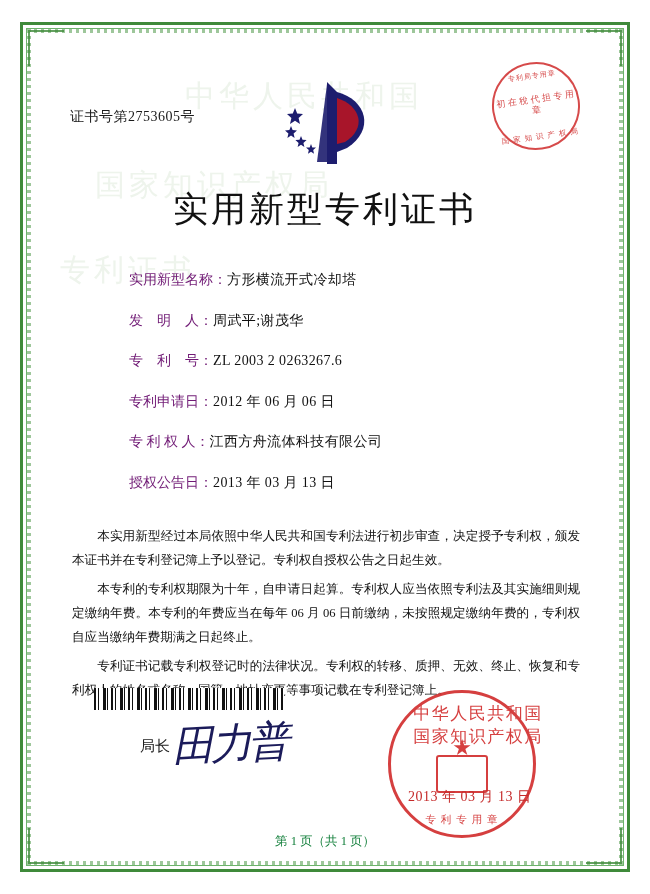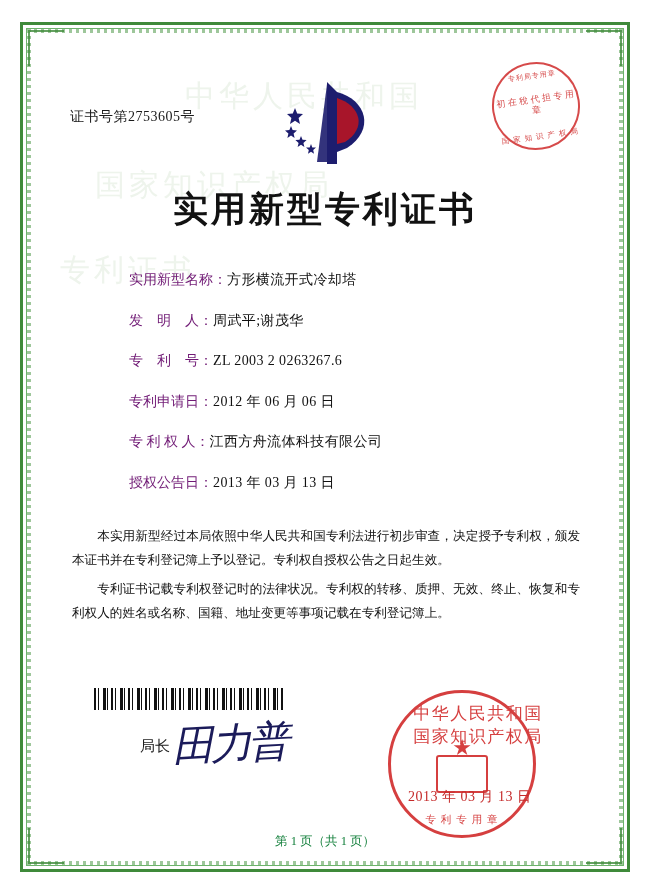--- a/index.html
+++ b/index.html
@@ -130,21 +130,21 @@
     font-family: "Liberation Sans", sans-serif;
   }
 
   
   .main-title {
     position: absolute;
     left: 0; top: 186px;
     width: 650px;
     text-align: center;
     font-size: 35px;
-    font-weight: bold;
+    font-weight: normal;
     letter-spacing: 3px;
     color: #111;
   }
 
   
   .fields {
     position: absolute;
     left: 88px; top: 271px;
     width: 480px;
   }
@@ -335,20 +335,21 @@
       <span class="field-value">江西方舟流体科技有限公司</span>
     </div>
     <div class="field-row">
       <span class="field-label">授权公告日：</span>
       <span class="field-value">2013 年 03 月 13 日</span>
     </div>
   </div>
 
   <div class="paragraphs">
     <p>本实用新型经过本局依照中华人民共和国专利法进行初步审查，决定授予专利权，颁发本证书并在专利登记簿上予以登记。专利权自授权公告之日起生效。</p>
+    <p>本专利的专利权期限为十年，自申请日起算。专利权人应当依照专利法及其实施细则规定缴纳年费。本专利的年费应当在每年 06 月 06 日前缴纳，未按照规定缴纳年费的，专利权自应当缴纳年费期满之日起终止。</p>
     <p>专利证书记载专利权登记时的法律状况。专利权的转移、质押、无效、终止、恢复和专利权人的姓名或名称、国籍、地址变更等事项记载在专利登记簿上。</p>
   </div>
 
   <div class="barcode"></div>
 
   <div class="director-label">局长</div>
   <div class="signature">田力普</div>
 
   <div class="seal-main">
     <div class="ring-text">中华人民共和国国家知识产权局</div>

